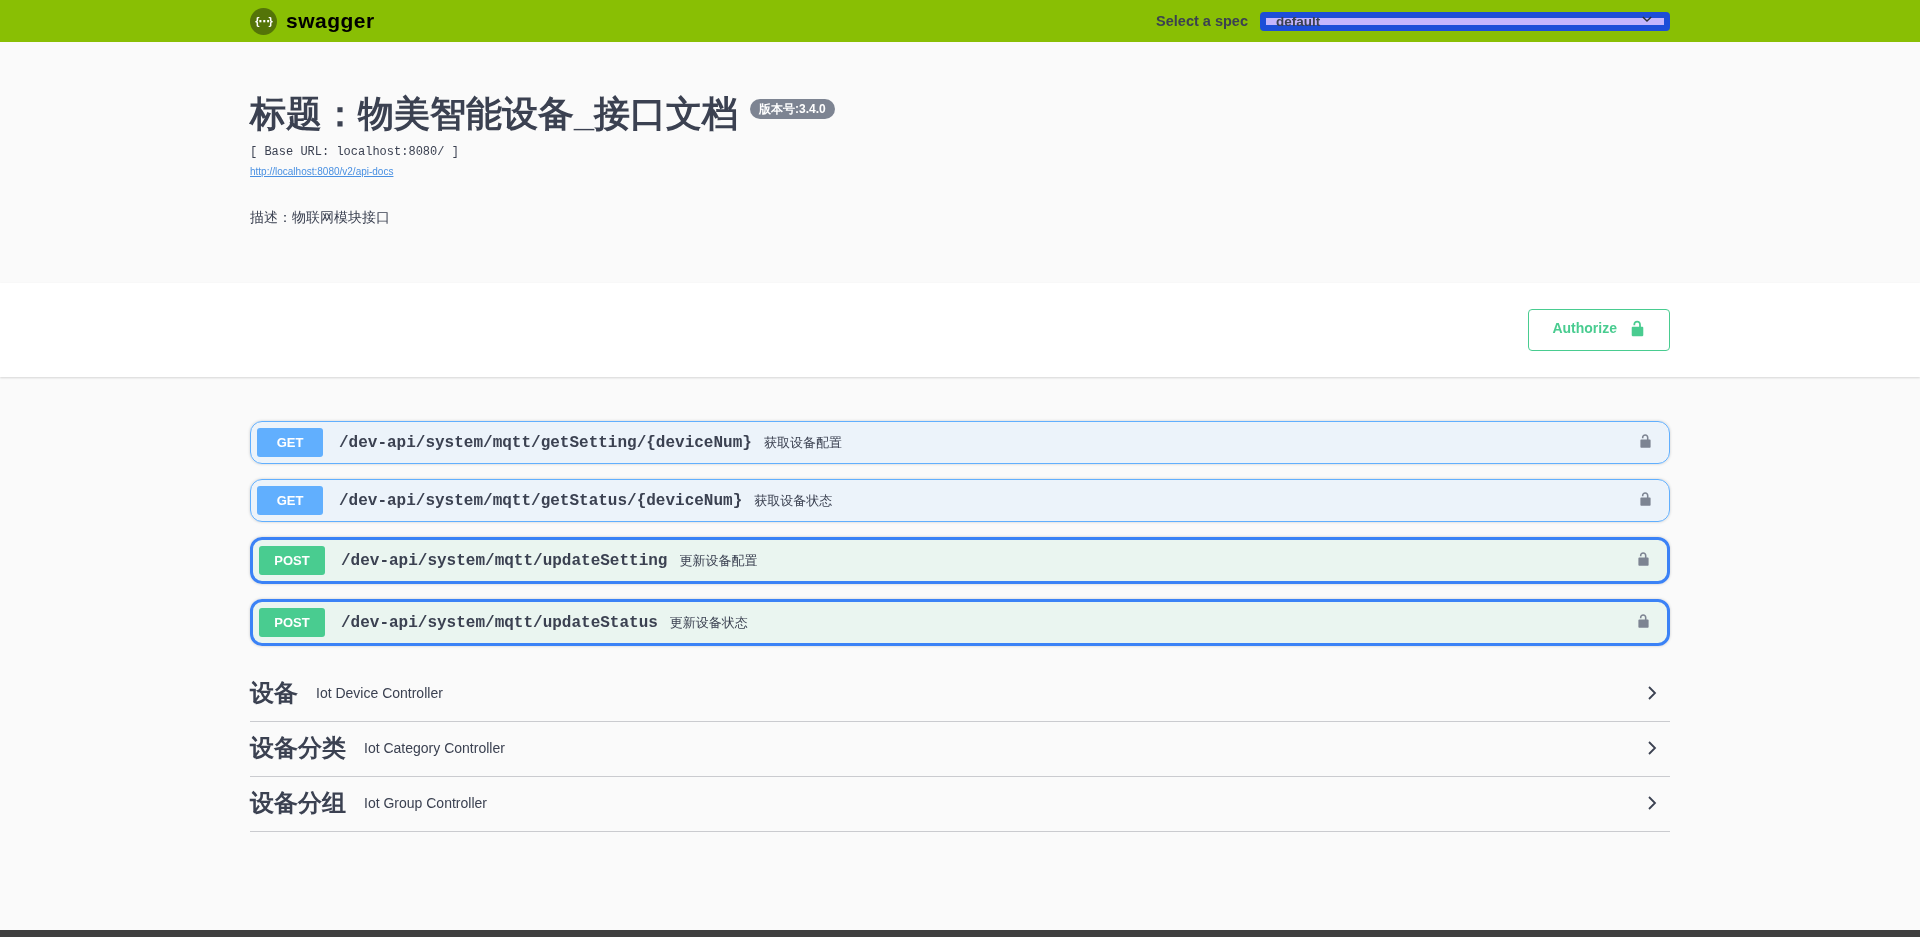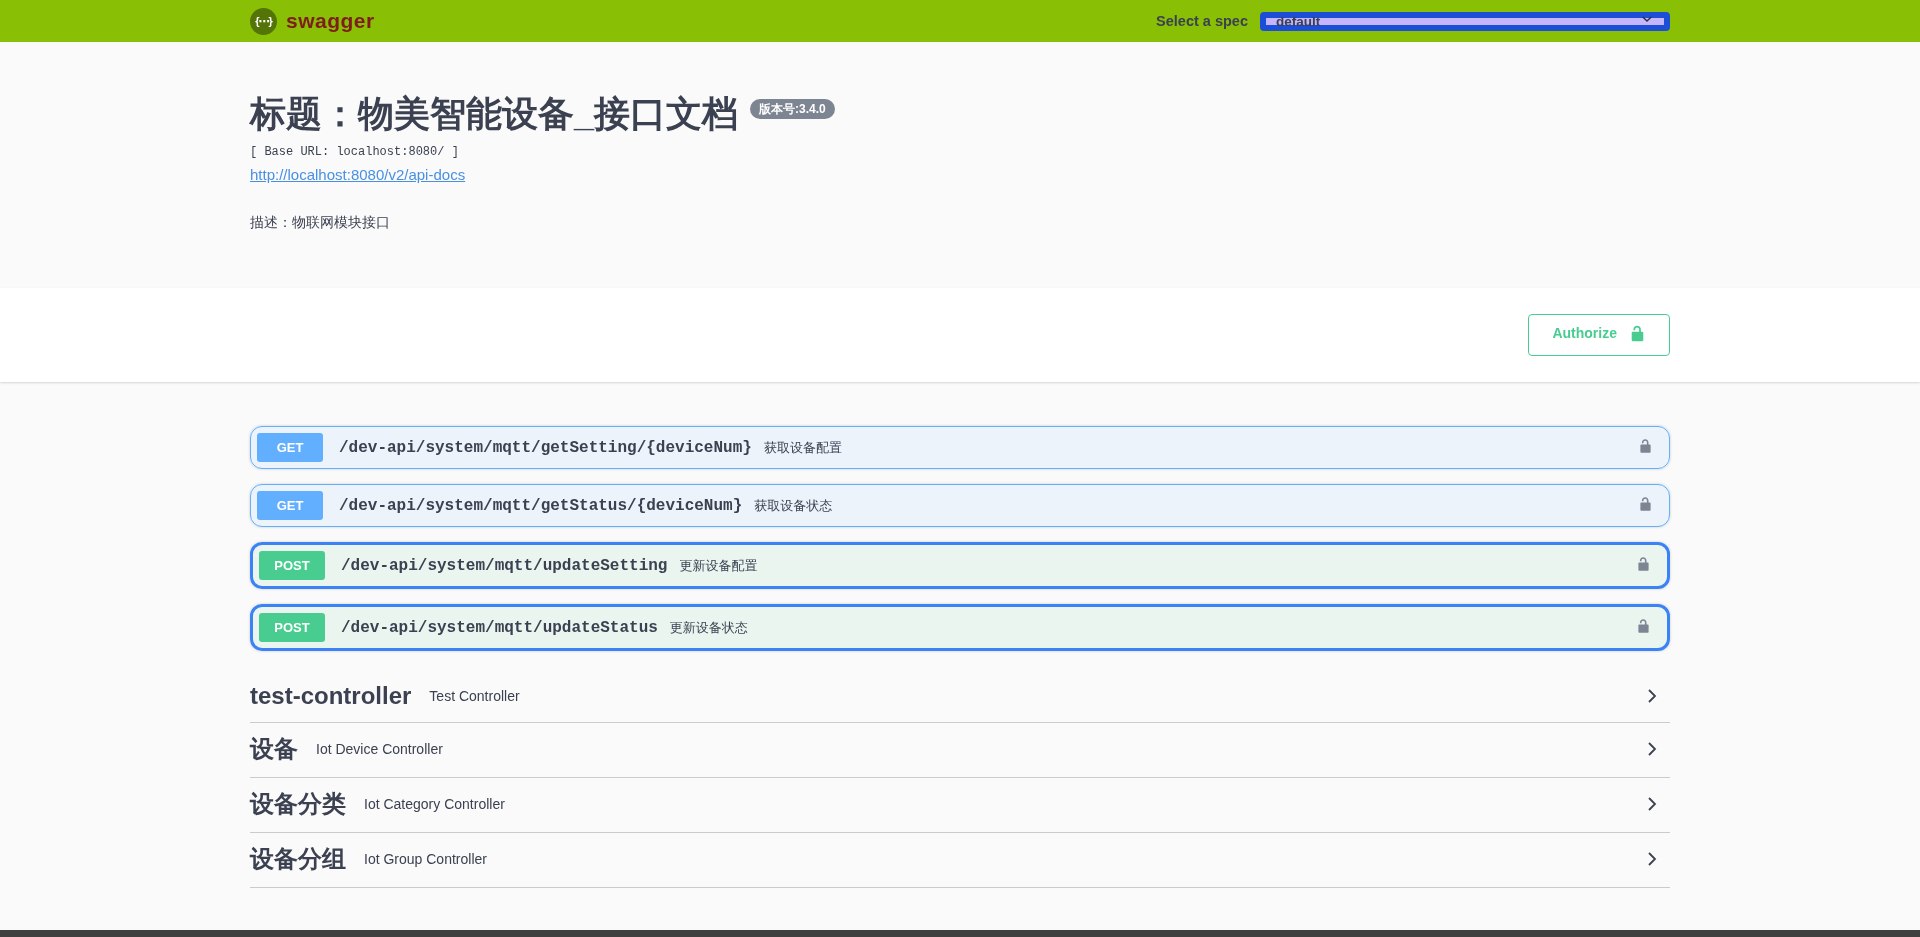--- a/index.html
+++ b/index.html
@@ -15,21 +15,21 @@
   
   .topbar { background: #89bf04; height: 42px; }
   .topbar-wrap { height: 42px; display: flex; align-items: center; justify-content: space-between; }
   .brand { display: flex; align-items: center; gap: 9px; }
   .logo-circle {
     width: 27px; height: 27px; border-radius: 50%;
     background: #547408; color: #ffffff;
     display: flex; align-items: center; justify-content: center;
     font-size: 11px; font-weight: 700; letter-spacing: -1px;
   }
-  .brand-text { color: #7f1d1d; font-size: 21px; font-weight: 700; letter-spacing: .5px; }
+  .brand-text { color: #000000; font-size: 21px; font-weight: 700; letter-spacing: .5px; }
   .spec-area { display: flex; align-items: center; }
   .spec-label { color: #3b4151; font-weight: 700; font-size: 14.5px; margin-right: 12px; }
   .spec-select {
     width: 410px; height: 19px; background: #c4b5fd;
     border: 6px solid #1d4ed8; border-radius: 4px;
     display: flex; align-items: center; justify-content: space-between;
     padding: 0 10px; cursor: pointer;
   }
   .spec-select-value { font-size: 13.5px; font-weight: 600; color: #3b4151; }
 
@@ -38,21 +38,21 @@
   .page-title { font-size: 36px; font-weight: 700; color: #3b4151; line-height: 1.2; }
   .version-badge {
     display: inline-block; background: #7d8492; color: #ffffff;
     font-size: 12px; font-weight: 600; border-radius: 57px;
     padding: 3px 9px; margin-left: 12px; vertical-align: super;
   }
   .base-url {
     margin-top: 10px; font-family: "Liberation Mono", "DejaVu Sans Mono", monospace;
     font-size: 12px; color: #3b4151;
   }
-  .api-link { display: inline-block; margin-top: 7px; color: #4990e2; font-size: 15px; text-decoration: underline; }
+  .api-link { display: inline-block; margin-top: 7px; color: #4990e2; font-size: 10px; text-decoration: underline; }
   .description { margin-top: 30px; font-size: 14px; color: #3b4151; }
 
   
   .scheme-container { background: #ffffff; padding: 26px 0; box-shadow: 0 1px 2px 0 rgba(0,0,0,.15); }
   .scheme-wrap { display: flex; justify-content: flex-end; }
   .authorize-btn {
     display: flex; gap: 12px;
     background: transparent; border: 1px solid #49cc90; border-radius: 4px;
     color: #49cc90; font-weight: 700; font-size: 14px;
     padding: 10px 23px; cursor: pointer;
@@ -192,29 +192,20 @@
       <button class="lock-btn">
         <span>
           <svg width="15" height="16" viewBox="0 0 20 20">
               <path fill="#7d8492" d="M15.8 8H14V5.6C14 2.7 12.2 1 9.6 1 7 1 5.2 2.7 5.2 5.6V6.2h2.1v-.7c0-1.5.9-2.5 2.3-2.5s2.3 1 2.3 2.5V8H4.2c-.6 0-1 .4-1 1v9c0 .6.4 1 1 1h11.6c.6 0 1-.4 1-1V9c0-.6-.4-1-1-1z"></path>
             </svg>
         </span>
       </button>
     </div>
   </div>
 
-  <div class="opblock-tag">
-    <span class="tag-title">test-controller</span>
-    <span class="tag-sub">Test Controller</span>
-    <span class="tag-chevron rot-right">
-      <svg width="20" height="20" viewBox="0 0 20 20">
-          <path d="M4 7l6 6 6-6" fill="none" stroke="#3b4151" stroke-width="1.8"></path>
-        </svg>
-    </span>
-  </div>
 
   <div class="opblock-tag">
     <span class="tag-title">设备</span>
     <span class="tag-sub">Iot Device Controller</span>
     <span class="tag-chevron rot-right">
       <svg width="20" height="20" viewBox="0 0 20 20">
           <path d="M4 7l6 6 6-6" fill="none" stroke="#3b4151" stroke-width="1.8"></path>
         </svg>
     </span>
   </div>

